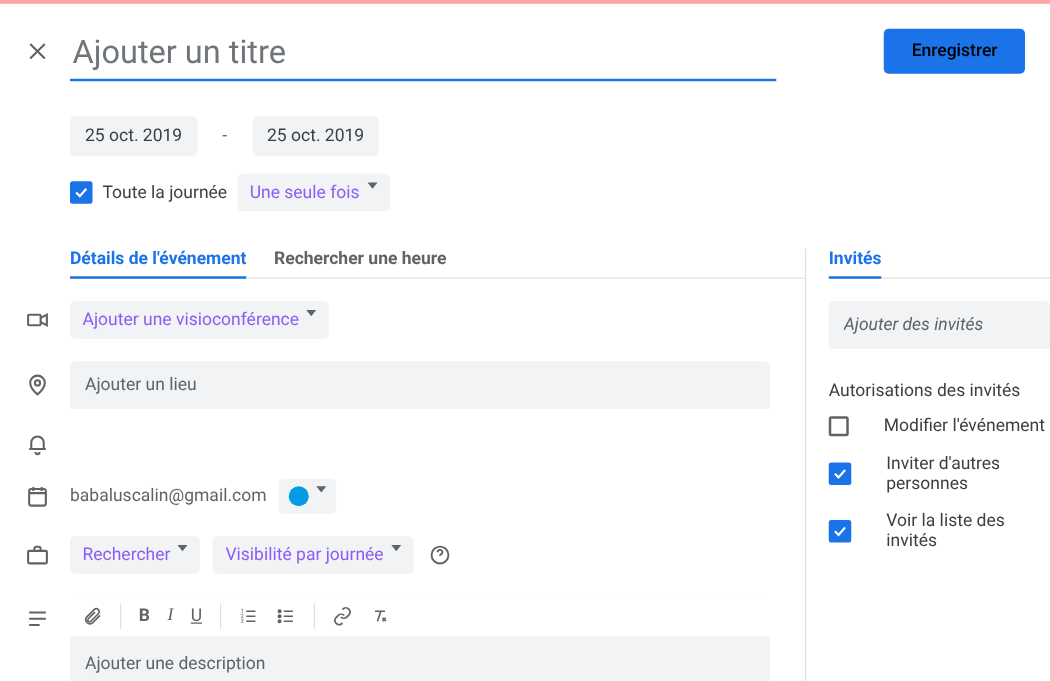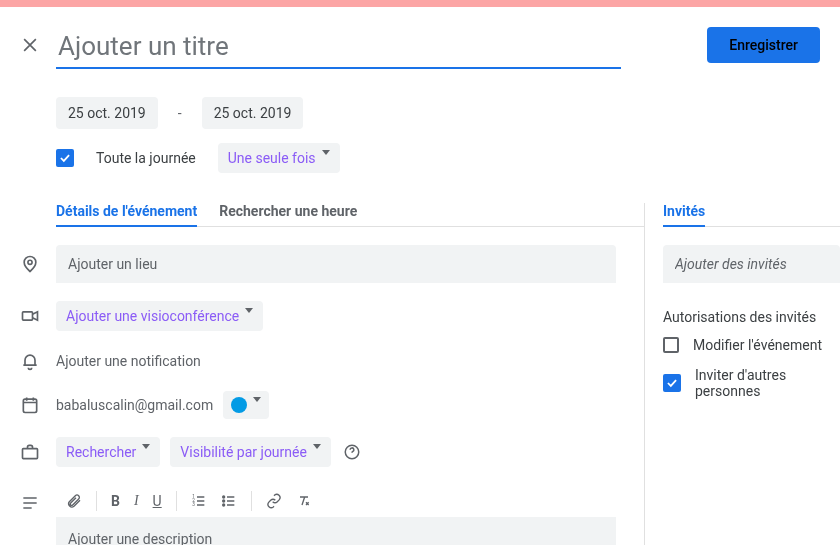--- a/index.html
+++ b/index.html
@@ -1,26 +1,26 @@
 <!DOCTYPE html>
 <html><head>
 <meta charset="utf-8">
 <style>
   * { box-sizing: border-box; font-family: Roboto, Arial, sans-serif; }
   body { margin: 0; padding: 0; background: #fff; color: #3c4043; font-size: 14px; }
-  .page { width: 840px; height: 545px; border-top: 7px solid #fca5a5; position: relative; overflow: hidden; }
+  .page { width: 840px; height: 545px; border-top: 3px solid #fca5a5; position: relative; overflow: hidden; }
   .header { display: flex; align-items: flex-start; padding: 20px 20px 0 20px; }
   .close-btn { color: #5f6368; margin-top: 8px; margin-right: 16px; cursor: pointer; }
   .title-input { flex: 1; font-size: 26px; color: #5f6368; border: none; border-bottom: 2px solid #1a73e8; padding: 4px 0 6px 2px; outline: none; max-width: 565px; }
   .title-input::placeholder { color: #70757a; }
   .save-btn { background: #1a73e8; color: #000000; border: none; border-radius: 4px; padding: 10px 22px; font-size: 14px; font-weight: 500; margin-left: auto; cursor: pointer; }
   .dates-row { margin: 28px 0 0 56px; display: flex; align-items: center; gap: 16px; }
   .chip { background: #f1f3f4; border-radius: 4px; padding: 8px 12px; font-size: 14px; color: #3c4043; cursor: pointer; }
   .dates-sep { color: #5f6368; padding: 0 4px; }
-  .allday-row { margin: 14px 0 0 56px; display: flex; align-items: center; gap: 22px; }
+  .allday-row { margin: 14px 0 0 56px; display: flex; align-items: center; gap: 8px; }
   .cb { width: 18px; height: 18px; border-radius: 2px; display: inline-flex; align-items: center; justify-content: center; flex-shrink: 0; }
   .cb.checked { background: #1a73e8; }
   .cb.unchecked { border: 2px solid #5f6368; width: 16px; height: 16px; }
   .cb.checked svg { stroke: #fff; }
   .drop { background: #f1f3f4; border-radius: 4px; padding: 7px 10px; display: inline-flex; align-items: flex-start; gap: 6px; color: #8b5cf6; cursor: pointer; }
   .caret { border-left: 4px solid transparent; border-right: 4px solid transparent; border-top: 5px solid #5f6368; display: inline-block; }
   .body { display: flex; margin-top: 30px; padding-left: 16px; }
   .left { width: 628px; }
   .right { flex: 1; border-left: 1px solid #e0e0e0; padding: 0 0 0 18px; }
   .tabs { display: flex; gap: 22px; border-bottom: 1px solid #e0e0e0; margin-left: 40px; }
@@ -31,21 +31,21 @@
   .row-icon { width: 40px; color: #5f6368; display: flex; justify-content: flex-start; padding-left: 4px; }
   .field-input { flex: 1; background: #f1f3f4; border: none; padding: 11px 12px; font-size: 14px; color: #3c4043; outline: none; border-radius: 4px 4px 0 0; max-width: 560px; }
   .field-input::placeholder { color: #5f6368; }
   .plain-text { color: #5f6368; padding: 4px 0; }
   .color-dot { width: 16px; height: 16px; border-radius: 50%; background: #039be5; }
   .tool-row { display: flex; align-items: center; gap: 14px; padding: 6px 10px; background: #fff; color: #5f6368; }
   .tool-sep { width: 1px; height: 20px; background: #e0e0e0; }
   .desc-box { background: #f1f3f4; border-radius: 4px 4px 0 0; max-width: 560px; }
   .desc-text { padding: 14px 12px 30px 12px; color: #5f6368; }
   .perm-title { margin: 26px 0 12px 0; color: #3c4043; }
-  .perm-row { display: flex; align-items: center; gap: 14px; margin-bottom: 14px; color: #3c4043; }
+  .perm-row { display: flex; align-items: center; gap: 28px; margin-bottom: 14px; color: #3c4043; }
   svg { display: block; }
   .icon-btn { cursor: pointer; }
 </style>
 </head>
 <body>
 
 <div class="page">
   <div class="header">
     <div class="close-btn icon-btn">
       <svg width="20" height="20" viewBox="0 0 24 24">
@@ -78,47 +78,46 @@
   <div class="body">
     <div class="left">
       <div class="tabs">
         <div class="tab active">Détails de l'événement</div>
         <div class="tab">Rechercher une heure</div>
       </div>
 
       <div class="row">
         <div class="row-icon">
           <svg width="20" height="20" viewBox="0 0 24 24" fill="none" stroke="#5f6368" stroke-width="2">
+              <rect x="3" y="7" width="12" height="10" rx="1"></rect>
+              <path d="M15 10 L21 7 L21 17 L15 14"></path>
+            </svg>
+        </div>
+        <div class="drop">
+          <span>Ajouter une visioconférence</span>
+          <span class="caret"></span>
+        </div>
+      </div>
+
+      <div class="row">
+        <div class="row-icon">
+          <svg width="20" height="20" viewBox="0 0 24 24" fill="none" stroke="#5f6368" stroke-width="2">
               <path d="M12 21s-7-6-7-11a7 7 0 0 1 14 0c0 5-7 11-7 11z"></path>
               <circle cx="12" cy="10" r="2.5"></circle>
             </svg>
         </div>
         <input class="field-input" placeholder="Ajouter un lieu" style="">
       </div>
 
       <div class="row">
         <div class="row-icon">
           <svg width="20" height="20" viewBox="0 0 24 24" fill="none" stroke="#5f6368" stroke-width="2">
-              <rect x="3" y="7" width="12" height="10" rx="1"></rect>
-              <path d="M15 10 L21 7 L21 17 L15 14"></path>
-            </svg>
-        </div>
-        <div class="drop">
-          <span>Ajouter une visioconférence</span>
-          <span class="caret"></span>
-        </div>
-      </div>
-
-      <div class="row">
-        <div class="row-icon">
-          <svg width="20" height="20" viewBox="0 0 24 24" fill="none" stroke="#5f6368" stroke-width="2">
               <path d="M6 17 V11 a6 6 0 0 1 12 0 V17 H6 M4 17 H20 M10 20 a2 2 0 0 0 4 0"></path>
             </svg>
         </div>
-        <div class="plain-text">Ajouter une notification</div>
       </div>
 
       <div class="row">
         <div class="row-icon">
           <svg width="20" height="20" viewBox="0 0 24 24" fill="none" stroke="#5f6368" stroke-width="2">
               <rect x="4" y="5" width="16" height="16" rx="2"></rect>
               <path d="M4 9 H20 M8 3 V7 M16 3 V7"></path>
             </svg>
         </div>
         <div class="plain-text">babaluscalin@gmail.com</div>
@@ -215,15 +214,23 @@
         <span>Modifier l'événement</span>
       </div>
       <div class="perm-row">
         <div class="cb checked">
             <svg width="14" height="14" viewBox="0 0 24 24">
               <path d="M5 12 L10 17 L19 7" stroke-width="3" fill="none"></path>
             </svg>
           </div>
         <span>Inviter d'autres personnes</span>
       </div>
+      <div class="perm-row">
+        <div class="cb checked">
+            <svg width="14" height="14" viewBox="0 0 24 24">
+              <path d="M5 12 L10 17 L19 7" stroke-width="3" fill="none"></path>
+            </svg>
+          </div>
+        <span>Voir la liste des invités</span>
+      </div>
     </div>
   </div>
 </div>
 
 </body></html>

